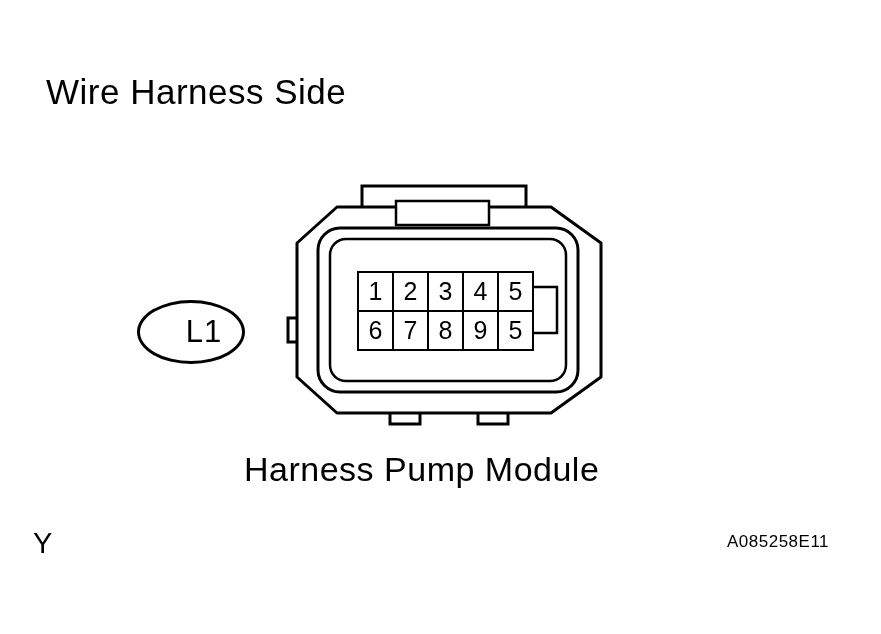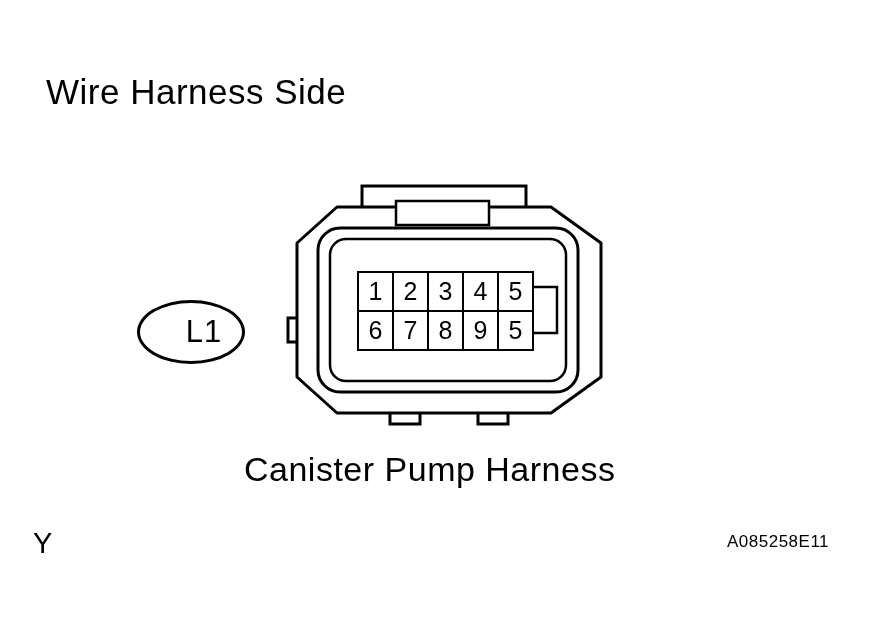--- a/index.html
+++ b/index.html
@@ -133,19 +133,19 @@
     <tr>
       <td>6</td>
       <td>7</td>
       <td>8</td>
       <td>9</td>
       <td>5</td>
     </tr>
   </tbody>
     </table>
 
-  <div class="caption">Canister Pump Harness</div>
+  <div class="caption">Harness Pump Module</div>
 
   <div class="page-marker">Y</div>
 
   <div class="figure-id">A085258E11</div>
 
 </div>
 
 </body></html>

